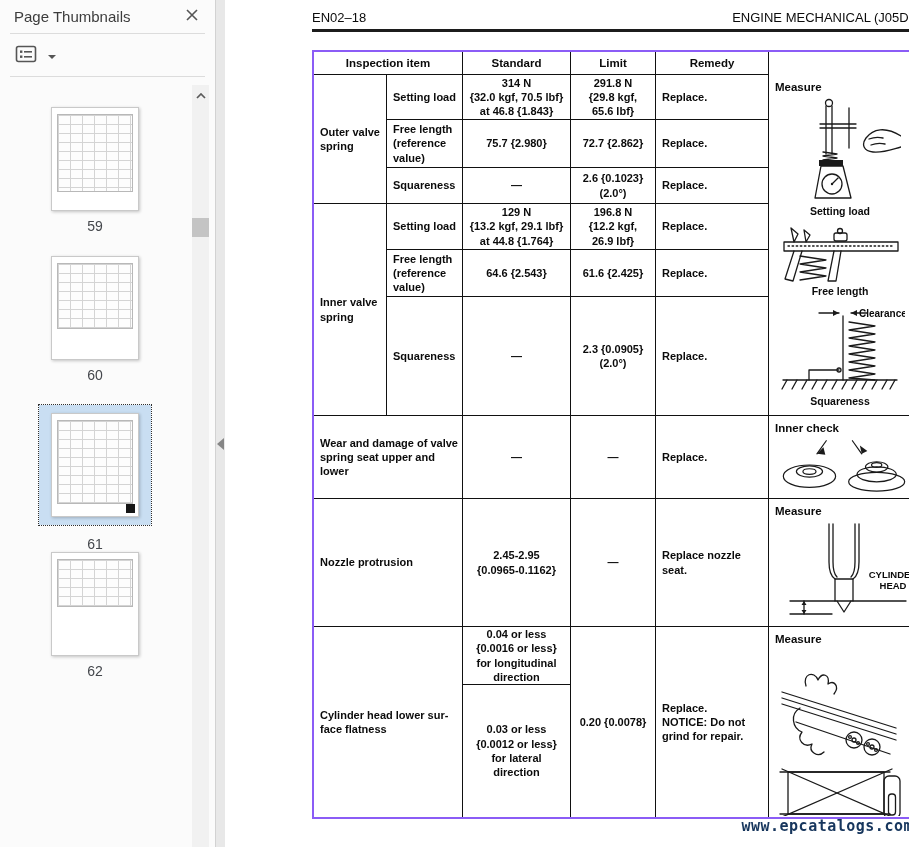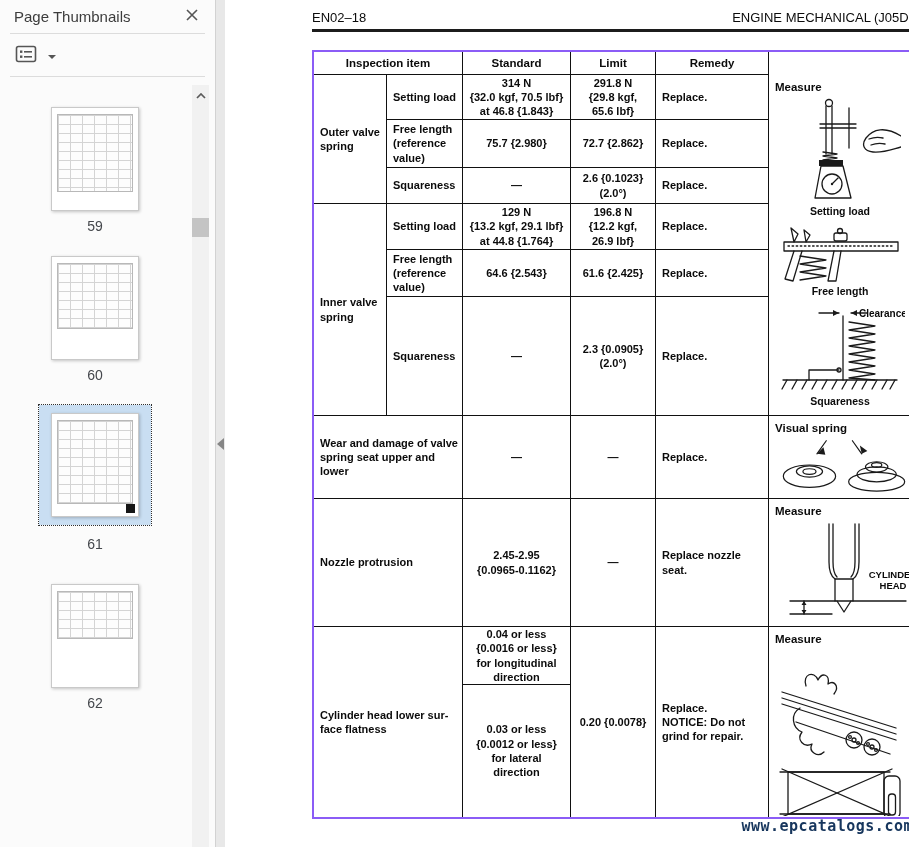--- a/index.html
+++ b/index.html
@@ -126,21 +126,21 @@
       <div class="thumb-item" style="">
         <div class="sel-box">
           <div class="thumb-page">
             <div class="sk" style="height:82px"></div>
             <div class="corner-sq"></div>
           </div>
         </div>
         <div class="thumb-num">61</div>
       </div>
 
-      <div class="thumb-item" style="margin-top:32px">
+      <div class="thumb-item" style="margin-top:0">
         <div class="thumb-page">
             <div class="sk" style="height:46px"></div>
           </div>
         <div class="thumb-num">62</div>
       </div>
 
 
     </div>
 
     <div class="scrollbar">
@@ -267,21 +267,21 @@
         <div class="cap">Squareness</div>
       </div>
 
       <div class="c left" style="grid-area:8/1/9/3">Wear and damage of valve
 spring seat upper and
 lower</div>
       <div class="c" style="grid-area:8/3/9/4">—</div>
       <div class="c" style="grid-area:8/4/9/5">—</div>
       <div class="c left" style="grid-area:8/5/9/6">Replace.</div>
       <div class="c no-br proc" style="grid-area:8/6/9/7">
-        <div class="proc-label">Visual spring</div>
+        <div class="proc-label">Inner check</div>
         <svg class="draw" width="140" height="56" viewBox="0 0 150 60">
           <line x1="56" y1="4" x2="46" y2="18" stroke-width="2.4"></line>
             <path d="M46 18 l7 -7 l2 8 Z" class="f"></path>
           <line x1="84" y1="4" x2="94" y2="18" stroke-width="2.4"></line>
             <path d="M94 18 l-2 -9 l8 6 Z" class="f"></path>
           <ellipse cx="38" cy="42" rx="28" ry="12"></ellipse>
           <ellipse cx="38" cy="37" rx="14" ry="6"></ellipse>
           <ellipse cx="38" cy="37" rx="7" ry="3"></ellipse>
           <ellipse cx="110" cy="48" rx="30" ry="10"></ellipse>
           <ellipse cx="110" cy="40" rx="21" ry="8"></ellipse>

